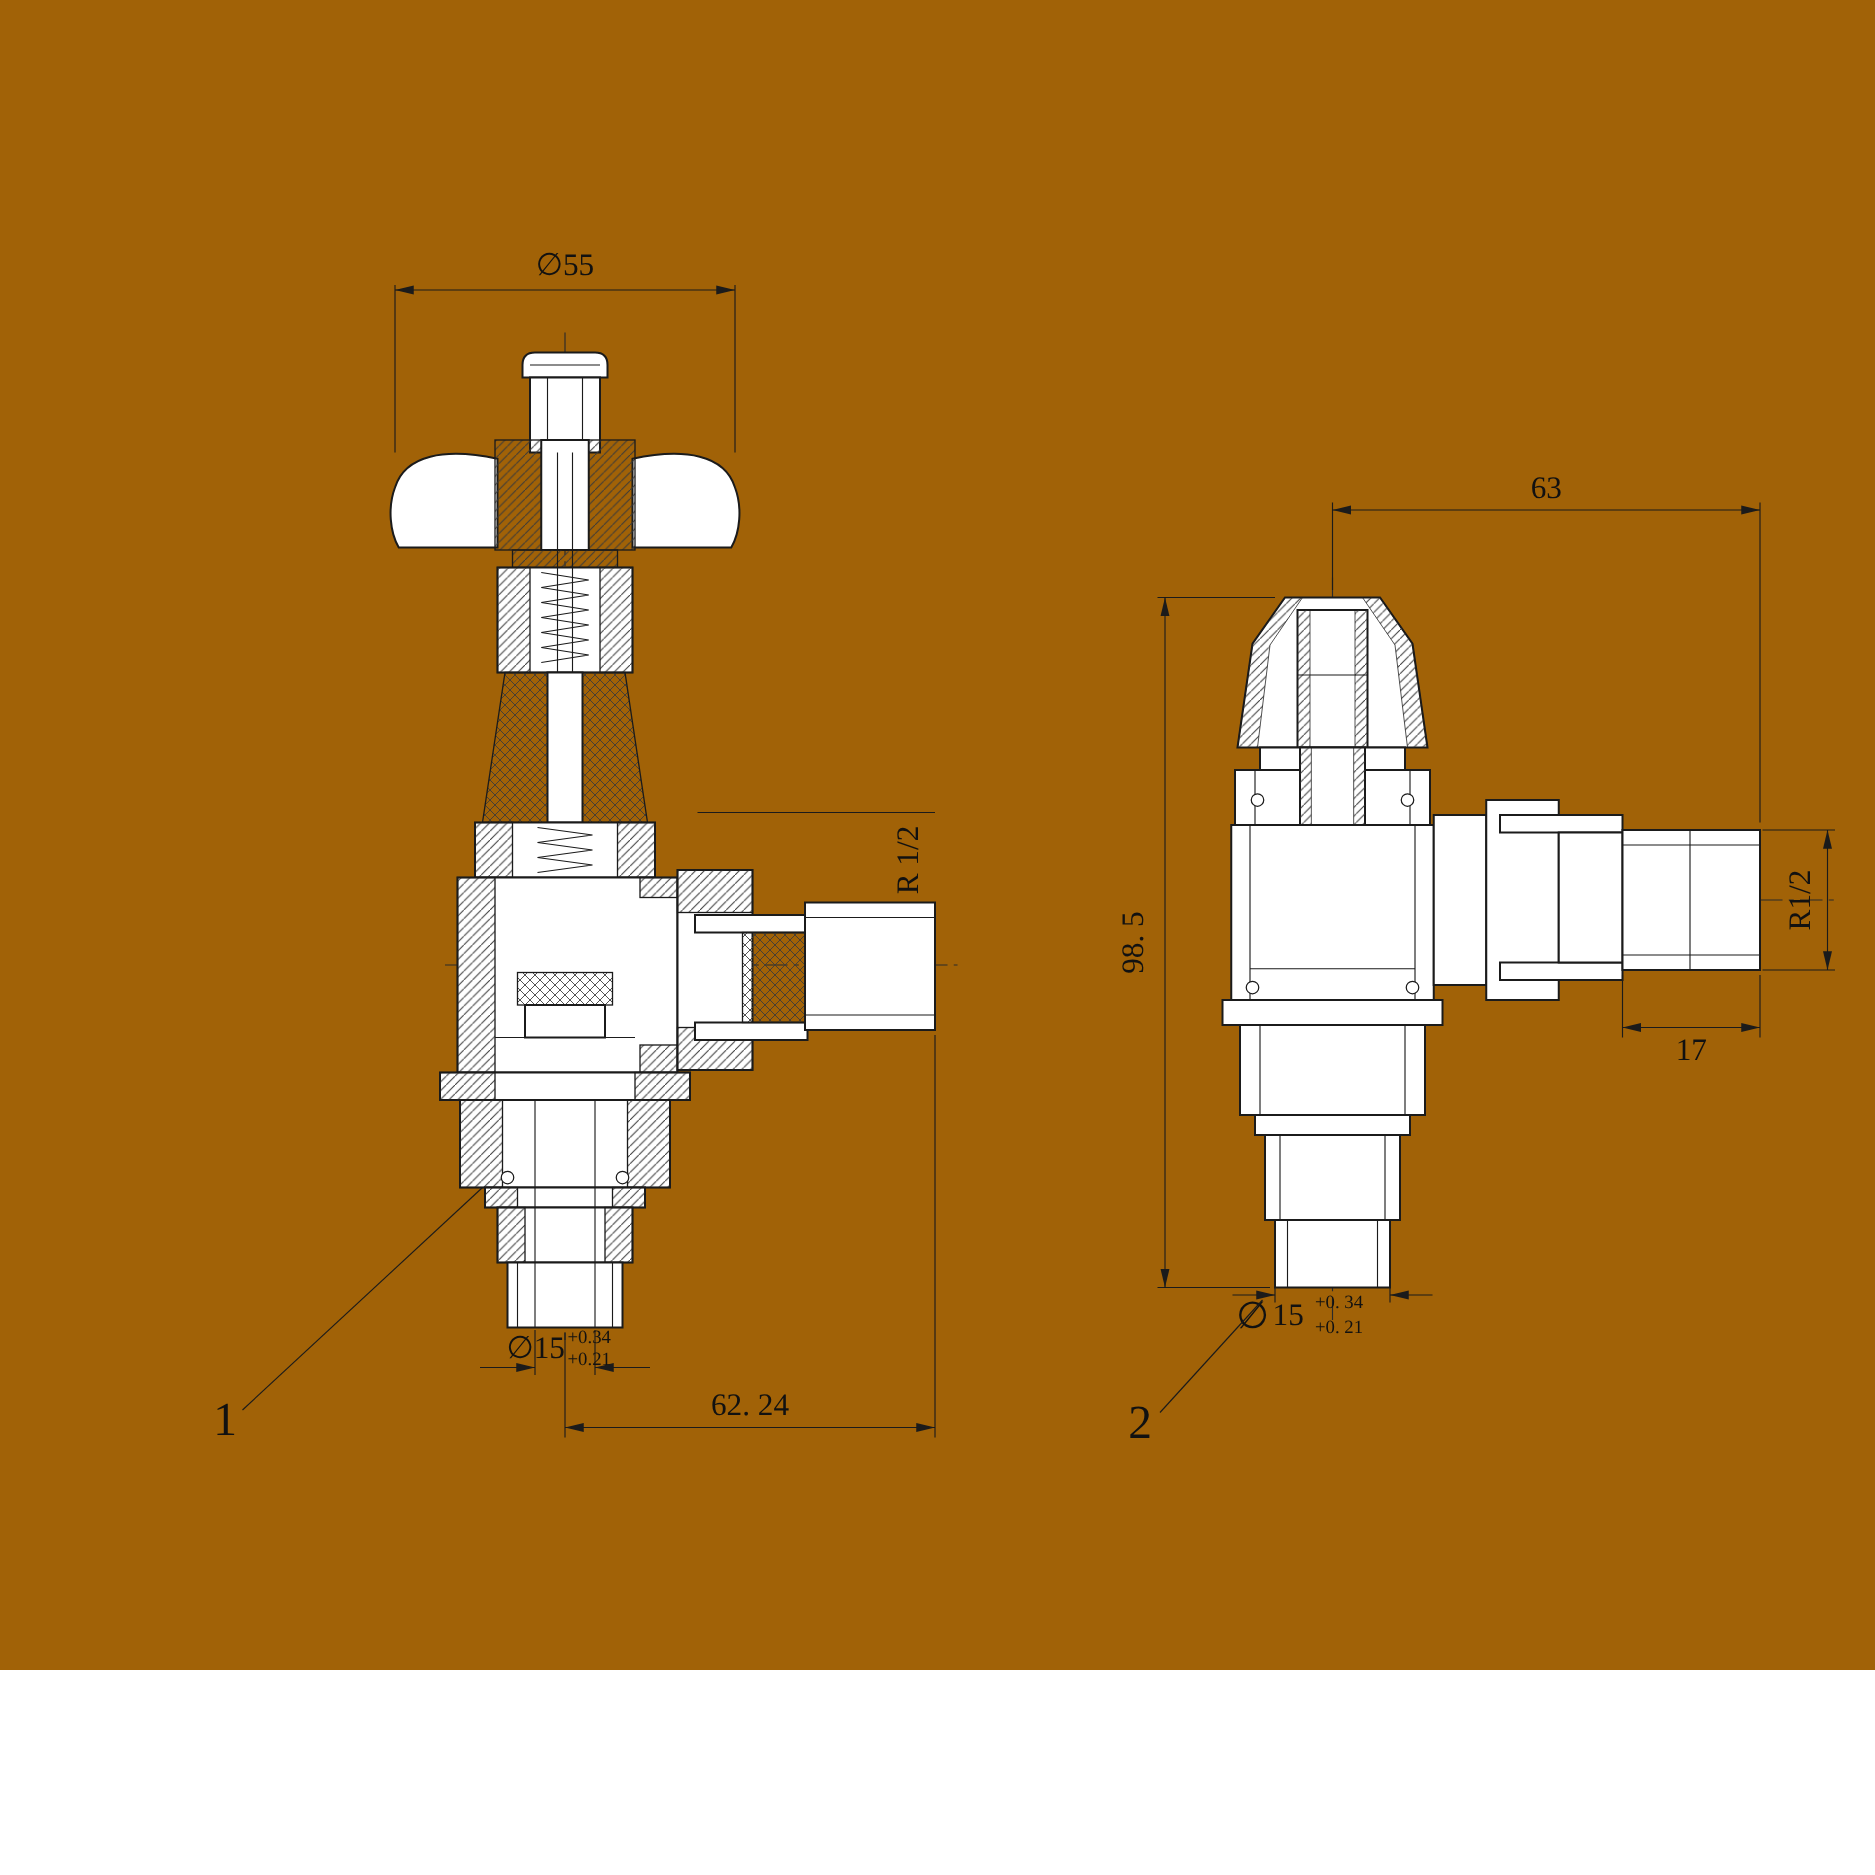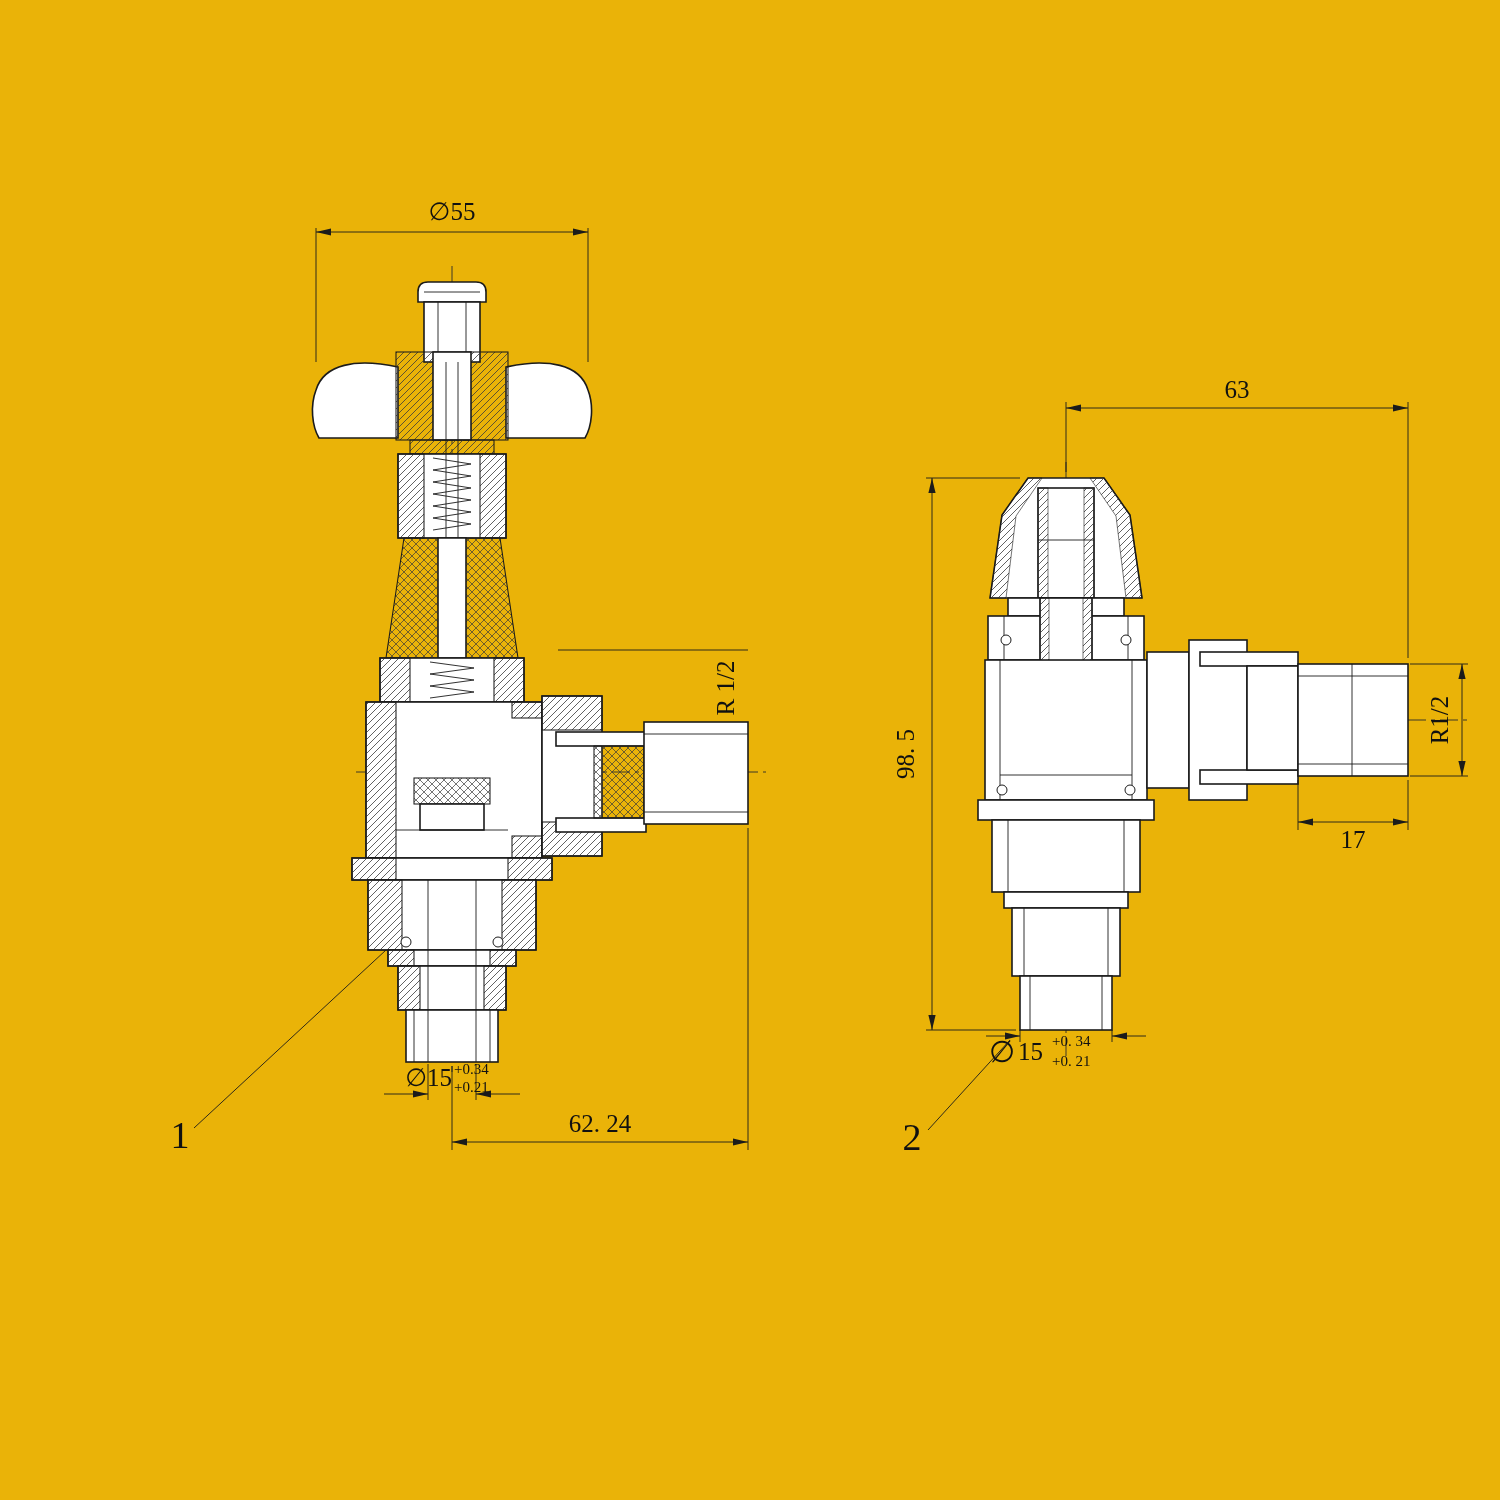--- a/index.html
+++ b/index.html
@@ -1,16 +1,16 @@
 <!DOCTYPE html>
 <html><head>
 <meta charset="utf-8">
 <style>
   html,body { margin:0; padding:0; background:#ffffff; }
-  #canvas { width:1500px; height:1500px; background:#eab308; position:relative; }
+  #canvas { width:1500px; height:1336px; background:#a16207; position:relative; }
   svg { display:block; }
   
   .o   { fill:#ffffff; stroke:#1b1b1b; stroke-width:1.6; }
   .oc  { fill:#ffffff; stroke:#1b1b1b; stroke-width:1;   }
   .oh  { fill:url(#hatch);  stroke:#1b1b1b; stroke-width:1.05; }
   .ohp { fill:url(#hatch);  stroke:#1b1b1b; stroke-width:0.6; }
   .ox  { fill:url(#xhatch); stroke:#1b1b1b; stroke-width:1.05; }
   .t   { fill:none; stroke:#1b1b1b; stroke-width:0.9; }
   .cl  { fill:none; stroke:#2a2a2a; stroke-width:0.9; stroke-dasharray:18 5 4 5; }
   .d   { fill:none; stroke:#1b1b1b; stroke-width:0.9; }

